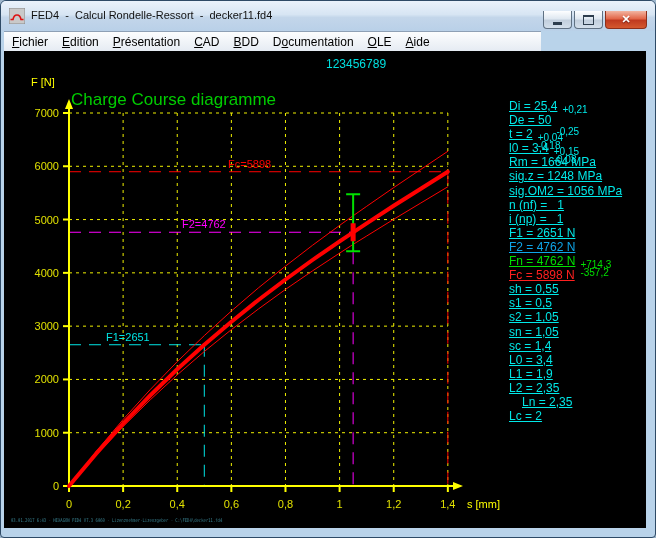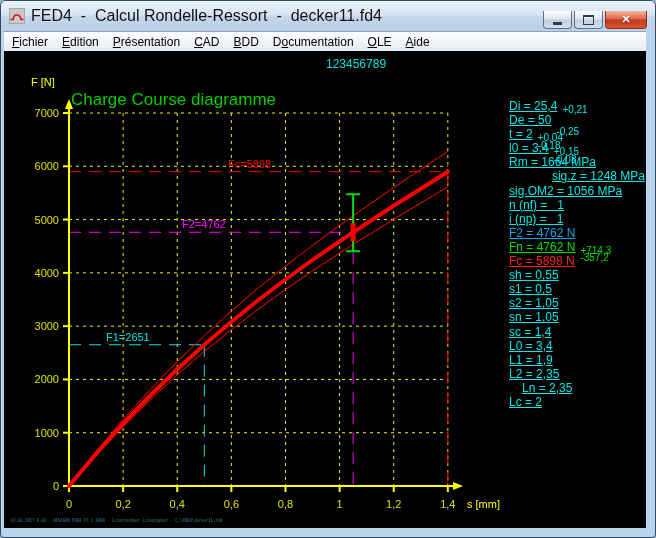--- a/index.html
+++ b/index.html
@@ -2,33 +2,33 @@
 <html><head>
 <meta charset="utf-8">
 <style>
   html,body{margin:0;padding:0;background:#9eb6cc;font-family:"Liberation Sans",sans-serif;}
   .window{position:relative;width:654px;height:536px;background:#b9d3ea;
           border:1px solid #2e4a66;border-radius:6px 6px 4px 4px;overflow:hidden;}
   
   .titlebar{position:absolute;left:0;top:0;right:0;height:30px;
             background:linear-gradient(#eaf2fb 0%,#d7e5f3 45%,#c3d6ea 55%,#b9d0e8 100%);}
   .app-icon{position:absolute;left:8px;top:7px;width:16px;height:16px;display:block;}
-  .title-text{position:absolute;left:30px;top:0;line-height:29px;font-size:16px;color:#111;white-space:pre;}
+  .title-text{position:absolute;left:30px;top:0;line-height:29px;font-size:11px;color:#111;white-space:pre;}
   .win-btns{position:absolute;right:8px;top:10px;display:flex;gap:2px;}
   .wbtn{height:17px;border:1px solid #5f7183;border-radius:0 0 4px 4px;border-top:none;
         background:linear-gradient(#fdfeff,#dfe8f1 45%,#c2cfdd 55%,#d3dfeb);
         display:flex;align-items:center;justify-content:center;}
   .wbtn.min,.wbtn.max{width:27px;}
   .wbtn.close{width:40px;border-color:#8c2f1b;
         background:linear-gradient(#f2b5a2,#e2674a 45%,#c03a20 55%,#d4582f);}
   .glyph-min{width:9px;height:3px;background:#2d3d4d;margin-top:7px;}
   .glyph-max{width:9px;height:7px;border:1px solid #2d3d4d;border-top:2px solid #2d3d4d;}
   .glyph-x{color:#fff;font-size:11px;font-weight:bold;text-shadow:0 1px 1px rgba(60,0,0,.6);line-height:15px;}
   
-  .menubar{position:absolute;left:3px;top:30px;width:642px;height:20px;
+  .menubar{position:absolute;left:3px;top:30px;width:537px;height:20px;
            background:linear-gradient(#fcfdfe,#eef2f7 60%,#e4eaf2);
            border-top:1px solid #8ea0b5;display:flex;align-items:center;font-size:12px;color:#000;}
   .menu-item{padding:1px 6px;margin-left:2px;white-space:pre;cursor:default;}
   .menu-item u{text-decoration:underline;}
   
   .client{position:absolute;left:3px;top:50px;width:642px;height:477px;background:#000;overflow:hidden;}
   .chart-svg{position:absolute;left:0;top:0;}
   
   .results{position:absolute;left:505px;top:48px;width:136px;color:#00e8e8;}
   .res-line{font-size:12px;line-height:14.1px;height:14.1px;white-space:pre;text-decoration:underline;}
@@ -146,24 +146,25 @@
         <text x="224" y="116.72085714285714" fill="#ff0000" font-size="11">Fc=5898</text>
         <text x="67" y="54" fill="#00cc00" font-size="17">Charge Course diagramme</text>
         <text x="322" y="17" fill="#00e0e0" font-size="12">123456789</text>
       </svg>
     <div class="results" id="results">
         <div class="res-line" style="color: rgb(0, 232, 232);"><span>Di = 25,4</span><span class="tol"><span>+0,21</span><span>&nbsp;</span></span></div>
         <div class="res-line" style="color: rgb(0, 232, 232);"><span>De = 50</span><span class="tol"><span>&nbsp;</span><span>-0,25</span></span></div>
         <div class="res-line" style="color: rgb(0, 232, 232);"><span>t = 2</span><span class="tol"><span>+0,04</span><span>-0,18</span></span></div>
         <div class="res-line" style="color: rgb(0, 232, 232);"><span>l0 = 3,4</span><span class="tol"><span>+0,15</span><span>-0,08</span></span></div>
         <div class="res-line" style="color: rgb(0, 232, 232);"><span>Rm = 1664 MPa</span></div>
-        <div class="res-line" style="color: rgb(0, 232, 232); text-align: right;"><span>sig.z = 1248 MPa</span></div>
+        <div class="res-line" style="color: rgb(0, 232, 232);"><span>sig.z = 1248 MPa</span></div>
         <div class="res-line" style="color: rgb(0, 232, 232);"><span>sig.OM2 = 1056 MPa</span></div>
         <div class="res-line" style="color: rgb(0, 232, 232);"><span>n (nf) =   1</span></div>
         <div class="res-line" style="color: rgb(0, 232, 232);"><span>i (np) =   1</span></div>
+        <div class="res-line" style="color: rgb(0, 232, 232);"><span>F1 = 2651 N</span></div>
         <div class="res-line" style="color: #0ea5e9;"><span>F2 = 4762 N</span></div>
         <div class="res-line" style="color: rgb(0, 224, 0);"><span>Fn = 4762 N</span><span class="tol"><span>+714,3</span><span>-357,2</span></span></div>
         <div class="res-line" style="color: rgb(255, 32, 32);"><span>Fc = 5898 N</span></div>
         <div class="res-line" style="color: rgb(0, 232, 232);"><span>sh = 0,55</span></div>
         <div class="res-line" style="color: rgb(0, 232, 232);"><span>s1 = 0,5</span></div>
         <div class="res-line" style="color: rgb(0, 232, 232);"><span>s2 = 1,05</span></div>
         <div class="res-line" style="color: rgb(0, 232, 232);"><span>sn = 1,05</span></div>
         <div class="res-line" style="color: rgb(0, 232, 232);"><span>sc = 1,4</span></div>
         <div class="res-line" style="color: rgb(0, 232, 232);"><span>L0 = 3,4</span></div>
         <div class="res-line" style="color: rgb(0, 232, 232);"><span>L1 = 1,9</span></div>

